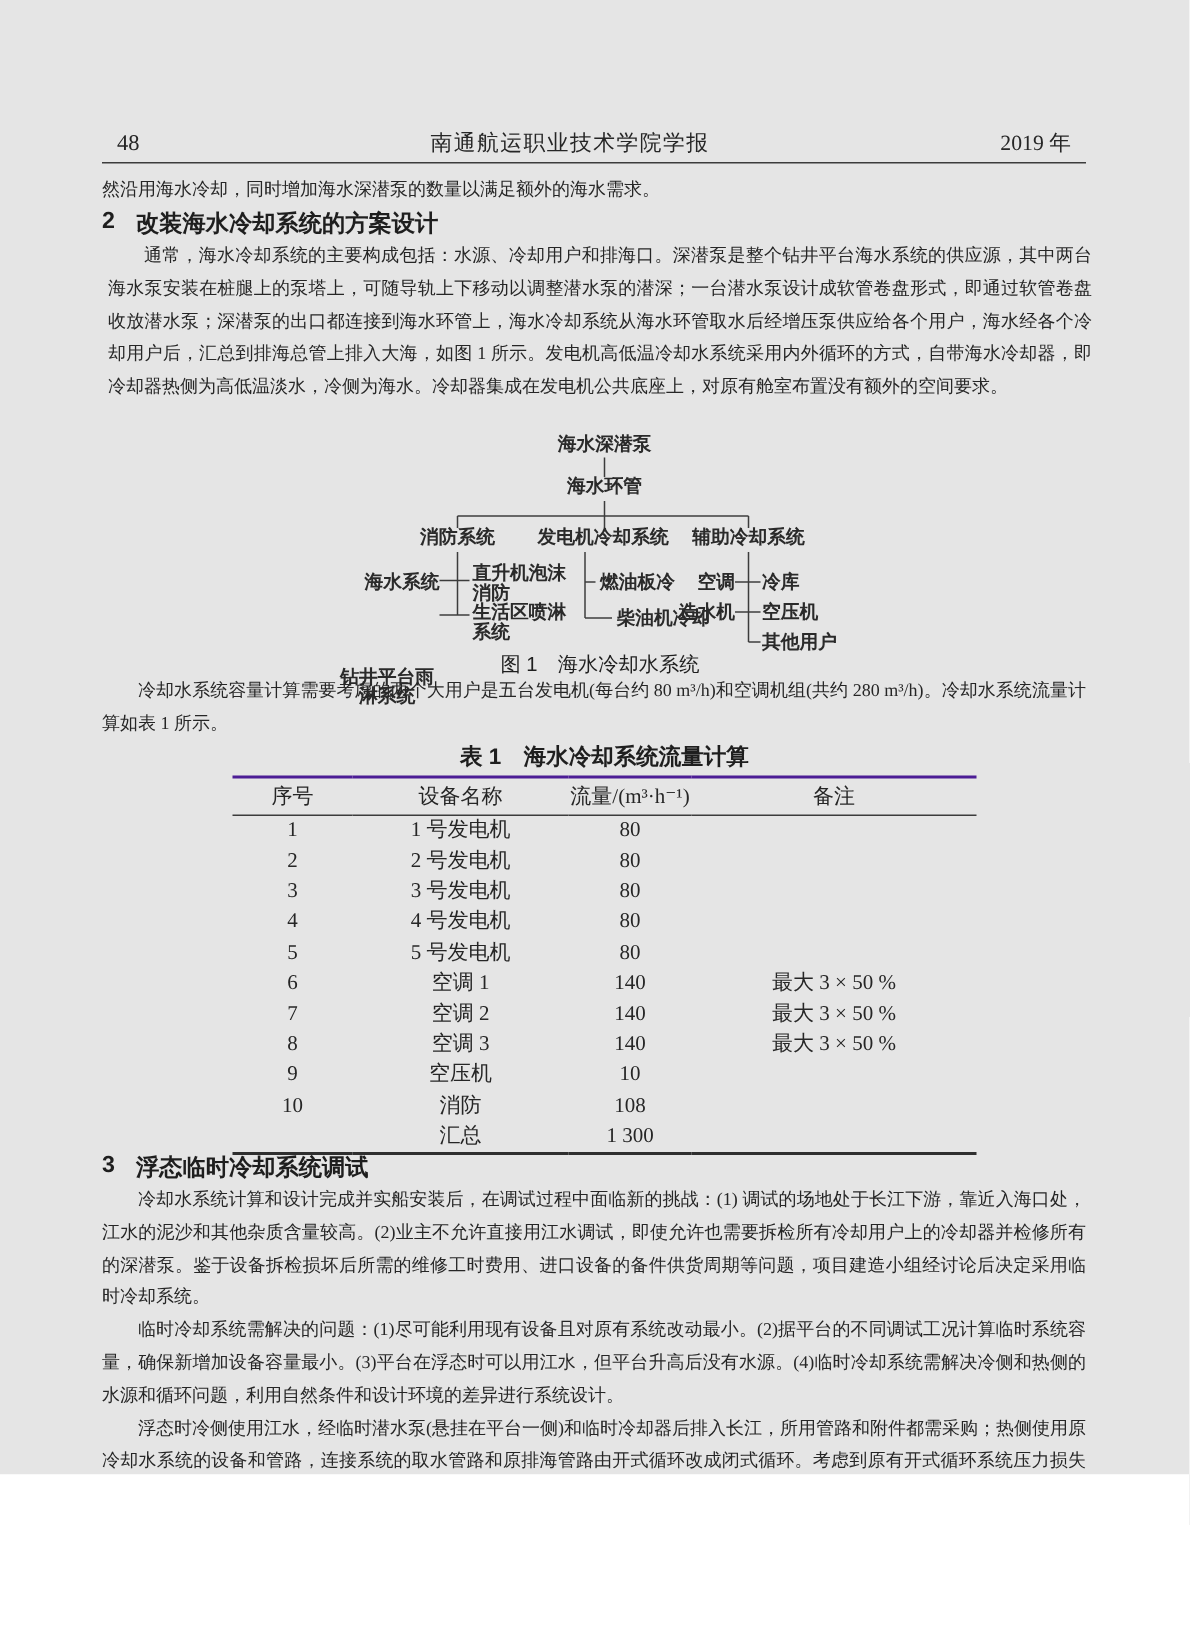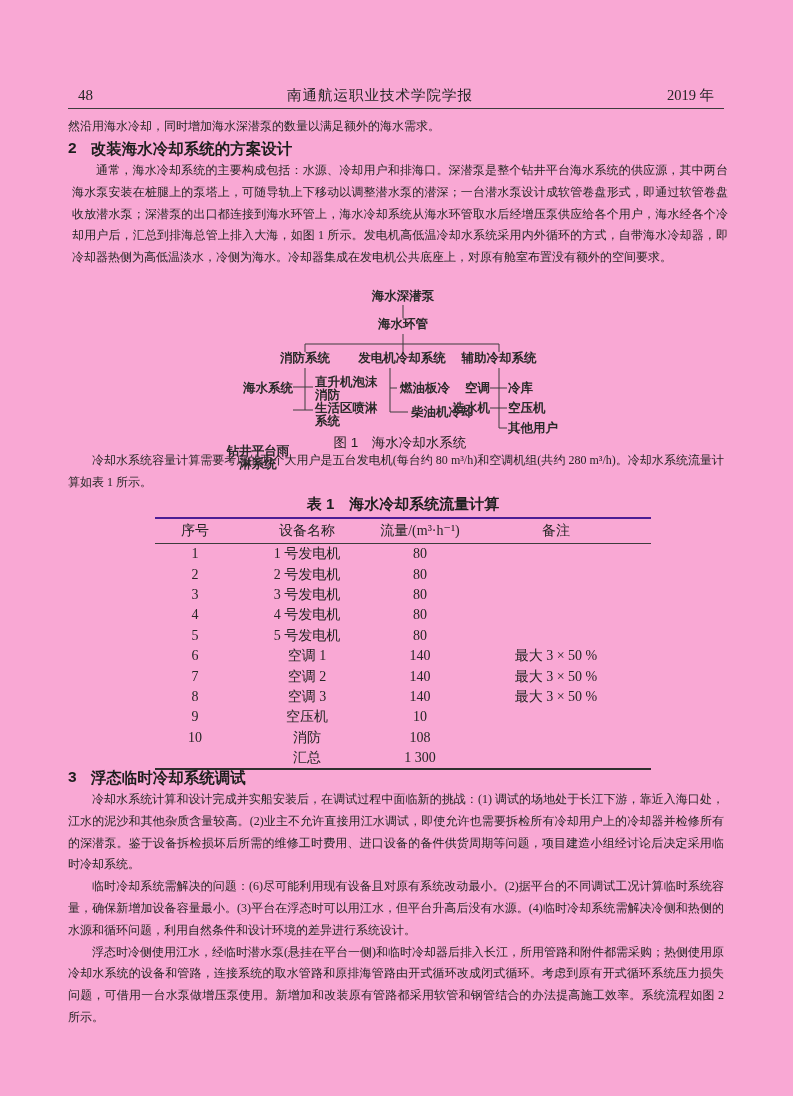--- a/index.html
+++ b/index.html
@@ -1,17 +1,17 @@
 <!DOCTYPE html>
 <html><head>
 <meta charset="utf-8">
 <style>
   html,body { margin:0; padding:0; background:#ffffff; }
   .page {
-    position:relative; width:793px; height:1096px; background:#f9a8d4;
+    position:relative; width:793px; height:983px; background:#e5e5e5;
     font-family:"Liberation Serif","DejaVu Serif",serif; color:#262626;
     overflow:hidden;
   }
   
   .header-row {
     position:absolute; left:68px; top:86px; width:656px;
     display:flex; justify-content:space-between; align-items:baseline;
     font-size:14.5px;
   }
   .header-row .pn { padding-left:10px; font-size:15px; }
@@ -222,17 +222,17 @@
         </tbody>
     </table>
   </div>
 
   <div class="sec-heading h3">
     <span>3</span>
     <span>浮态临时冷却系统调试</span>
   </div>
   <div class="s3paras bodytext">
     <p>冷却水系统计算和设计完成并实船安装后，在调试过程中面临新的挑战：(1) 调试的场地处于长江下游，靠近入海口处，江水的泥沙和其他杂质含量较高。(2)业主不允许直接用江水调试，即使允许也需要拆检所有冷却用户上的冷却器并检修所有的深潜泵。鉴于设备拆检损坏后所需的维修工时费用、进口设备的备件供货周期等问题，项目建造小组经讨论后决定采用临时冷却系统。</p>
-    <p>临时冷却系统需解决的问题：(6)尽可能利用现有设备且对原有系统改动最小。(2)据平台的不同调试工况计算临时系统容量，确保新增加设备容量最小。(3)平台在浮态时可以用江水，但平台升高后没有水源。(4)临时冷却系统需解决冷侧和热侧的水源和循环问题，利用自然条件和设计环境的差异进行系统设计。</p>
+    <p>临时冷却系统需解决的问题：(1)尽可能利用现有设备且对原有系统改动最小。(2)据平台的不同调试工况计算临时系统容量，确保新增加设备容量最小。(3)平台在浮态时可以用江水，但平台升高后没有水源。(4)临时冷却系统需解决冷侧和热侧的水源和循环问题，利用自然条件和设计环境的差异进行系统设计。</p>
     <p>浮态时冷侧使用江水，经临时潜水泵(悬挂在平台一侧)和临时冷却器后排入长江，所用管路和附件都需采购；热侧使用原冷却水系统的设备和管路，连接系统的取水管路和原排海管路由开式循环改成闭式循环。考虑到原有开式循环系统压力损失问题，可借用一台水泵做增压泵使用。新增加和改装原有管路都采用软管和钢管结合的办法提高施工效率。系统流程如图 2 所示。</p>
   </div>
 
 </div>
 
 </body></html>

